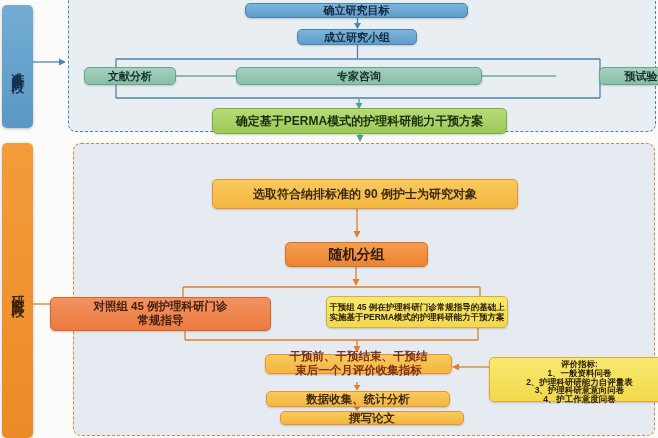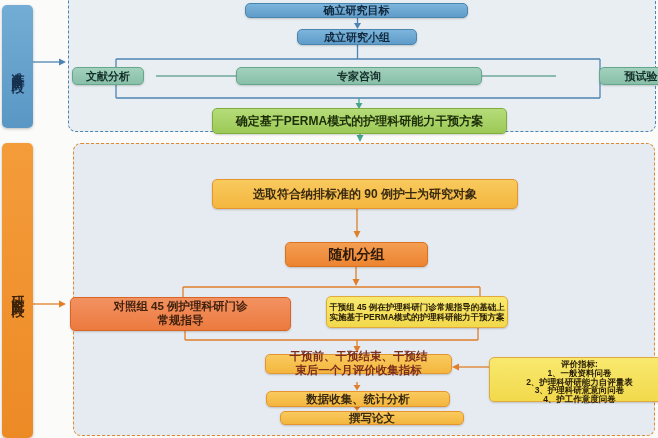--- a/index.html
+++ b/index.html
@@ -20,27 +20,27 @@
   .salmon{background:linear-gradient(#f29261,#ec7a3f);border:1px solid #da6426;color:#40200e;}
   .yellow{background:linear-gradient(#f8e96e,#f2d94c);border:1px solid #e2a93c;color:#2a2008;}
   .bar{position:absolute;left:2px;width:31px;border-radius:5px;z-index:4;display:flex;align-items:center;justify-content:center;
        writing-mode:vertical-rl;text-orientation:upright;font-size:13px;font-weight:700;letter-spacing:3px;
        box-shadow:0 1px 3px rgba(0,0,0,.25);}
   #bar-prep{top:5px;height:123px;background:linear-gradient(90deg,#6ba8d2,#superlight) ,#5f9cc9;background:linear-gradient(#73add5,#5a97c4);color:#16304f;}
   #bar-research{top:143px;height:295px;background:linear-gradient(#f49c3a,#ec8a26);color:#3d2208;}
   .lh{line-height:1.18;}
   #n-goal{left:245px;top:3px;width:223px;height:15px;font-size:11px;}
   #n-team{left:297px;top:29px;width:120px;height:16px;font-size:11px;}
-  #n-lit{left:72px;top:67px;width:72px;height:18px;font-size:11px;}
+  #n-lit{left:84px;top:67px;width:92px;height:18px;font-size:11px;}
   #n-expert{left:236px;top:67px;width:246px;height:18px;font-size:11px;}
   #n-pretest{left:556px;top:67px;width:84px;height:18px;font-size:11px;margin-left:43px;}
   #n-plan{left:212px;top:108px;width:295px;height:26px;font-size:12px;}
   #n-select{left:212px;top:179px;width:306px;height:30px;font-size:12px;}
   #n-random{left:285px;top:242px;width:143px;height:25px;font-size:14px;}
-  #n-control{left:70px;top:297px;width:221px;height:34px;font-size:11.5px;}
+  #n-control{left:50px;top:297px;width:221px;height:34px;font-size:11.5px;}
   #n-interv{left:326px;top:296px;width:182px;height:32px;font-size:8.5px;font-weight:700;}
   #n-eval{left:265px;top:354px;width:187px;height:20px;font-size:11.5px;color:#7c2f1d;font-weight:700;}
   #n-indic{left:489px;top:357px;width:181px;height:45px;font-size:8.5px;align-items:center;
            justify-content:flex-start;text-align:left;padding:2px 4px;line-height:8.8px;font-weight:600;}
   #n-data{left:266px;top:391px;width:184px;height:16px;font-size:11.5px;}
   #n-paper{left:280px;top:411px;width:184px;height:14px;font-size:11.5px;}
 </style>
 </head>
 <body>
 

